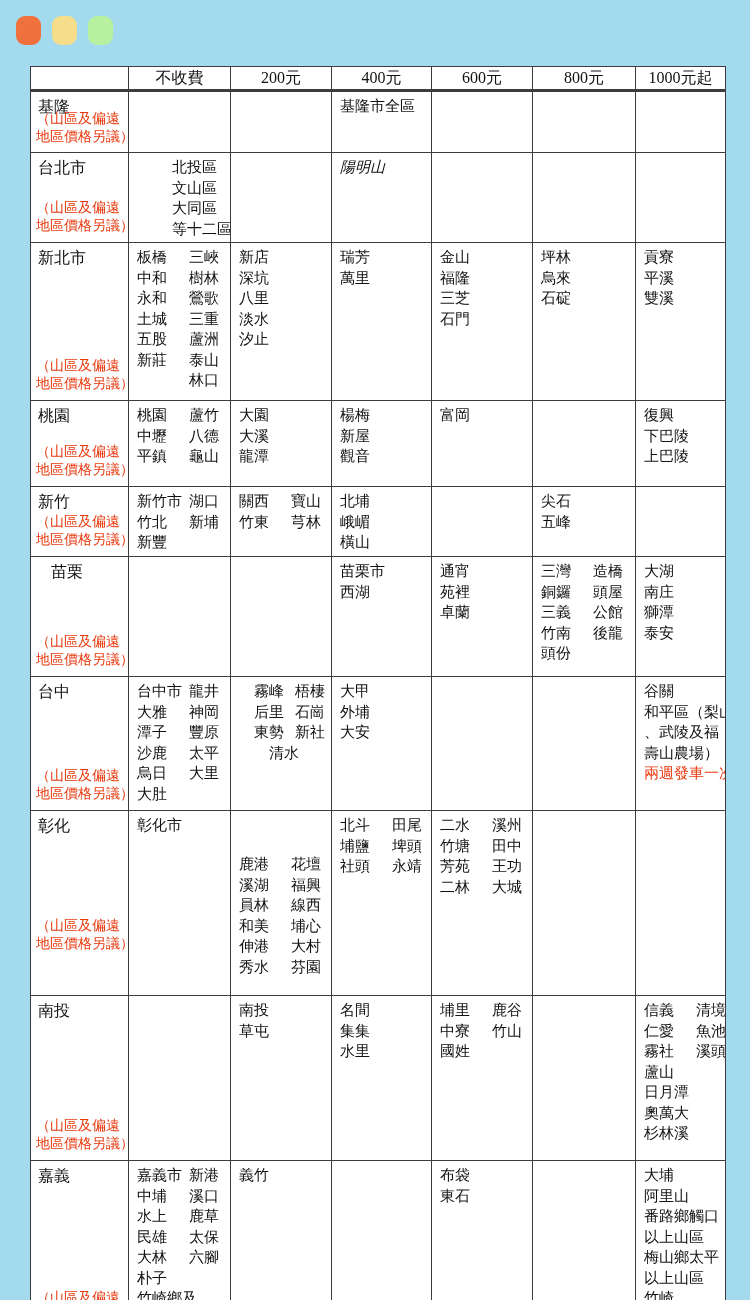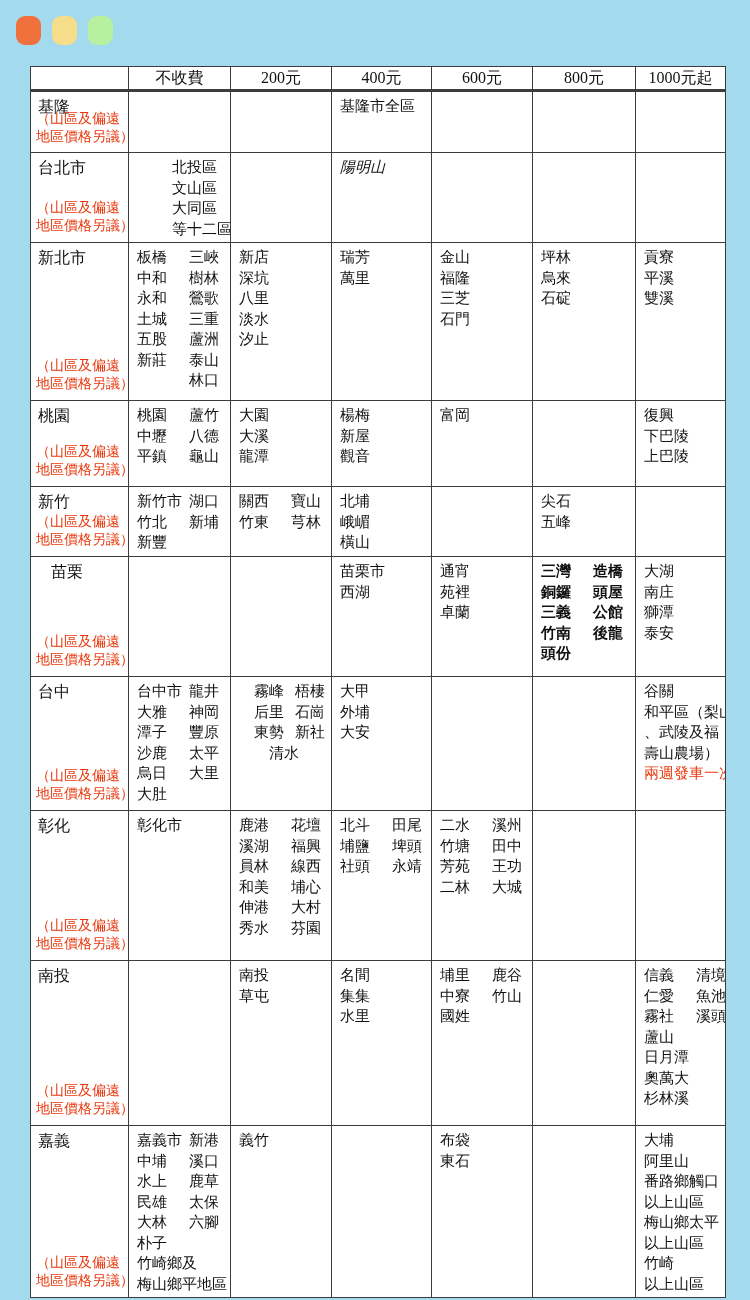--- a/index.html
+++ b/index.html
@@ -371,21 +371,21 @@
           </div>
         </td>
         <td>
           <div class="cell-inner" style="height: 115px;">
             <div class="cell-line"><span class="seg seg1">通宵</span></div>
             <div class="cell-line"><span class="seg seg1">苑裡</span></div>
             <div class="cell-line"><span class="seg seg1">卓蘭</span></div>
           </div>
         </td>
         <td>
-          <div class="cell-inner" style="height: 115px; font-weight: bold;">
+          <div class="cell-inner" style="height: 115px;">
             <div class="cell-line"><span class="seg seg1">三灣</span><span class="seg">造橋</span></div>
             <div class="cell-line"><span class="seg seg1">銅鑼</span><span class="seg">頭屋</span></div>
             <div class="cell-line"><span class="seg seg1">三義</span><span class="seg">公館</span></div>
             <div class="cell-line"><span class="seg seg1">竹南</span><span class="seg">後龍</span></div>
             <div class="cell-line"><span class="seg seg1">頭份</span></div>
           </div>
         </td>
         <td>
           <div class="cell-inner" style="height: 115px;">
             <div class="cell-line"><span class="seg seg1">大湖</span></div>
@@ -455,21 +455,21 @@
               <div>地區價格另議）</div>
             </div>
           </div>
         </td>
         <td>
           <div class="cell-inner" style="height: 145px;">
             <div class="cell-line"><span class="seg seg1">彰化市</span></div>
           </div>
         </td>
         <td>
-          <div class="cell-inner" style="height: 145px;">
+          <div class="cell-inner" style="height: 145px; margin-top: 39px;">
             <div class="cell-line"><span class="seg seg1">鹿港</span><span class="seg">花壇</span></div>
             <div class="cell-line"><span class="seg seg1">溪湖</span><span class="seg">福興</span></div>
             <div class="cell-line"><span class="seg seg1">員林</span><span class="seg">線西</span></div>
             <div class="cell-line"><span class="seg seg1">和美</span><span class="seg">埔心</span></div>
             <div class="cell-line"><span class="seg seg1">伸港</span><span class="seg">大村</span></div>
             <div class="cell-line"><span class="seg seg1">秀水</span><span class="seg">芬園</span></div>
           </div>
         </td>
         <td>
           <div class="cell-inner" style="height: 145px;">

